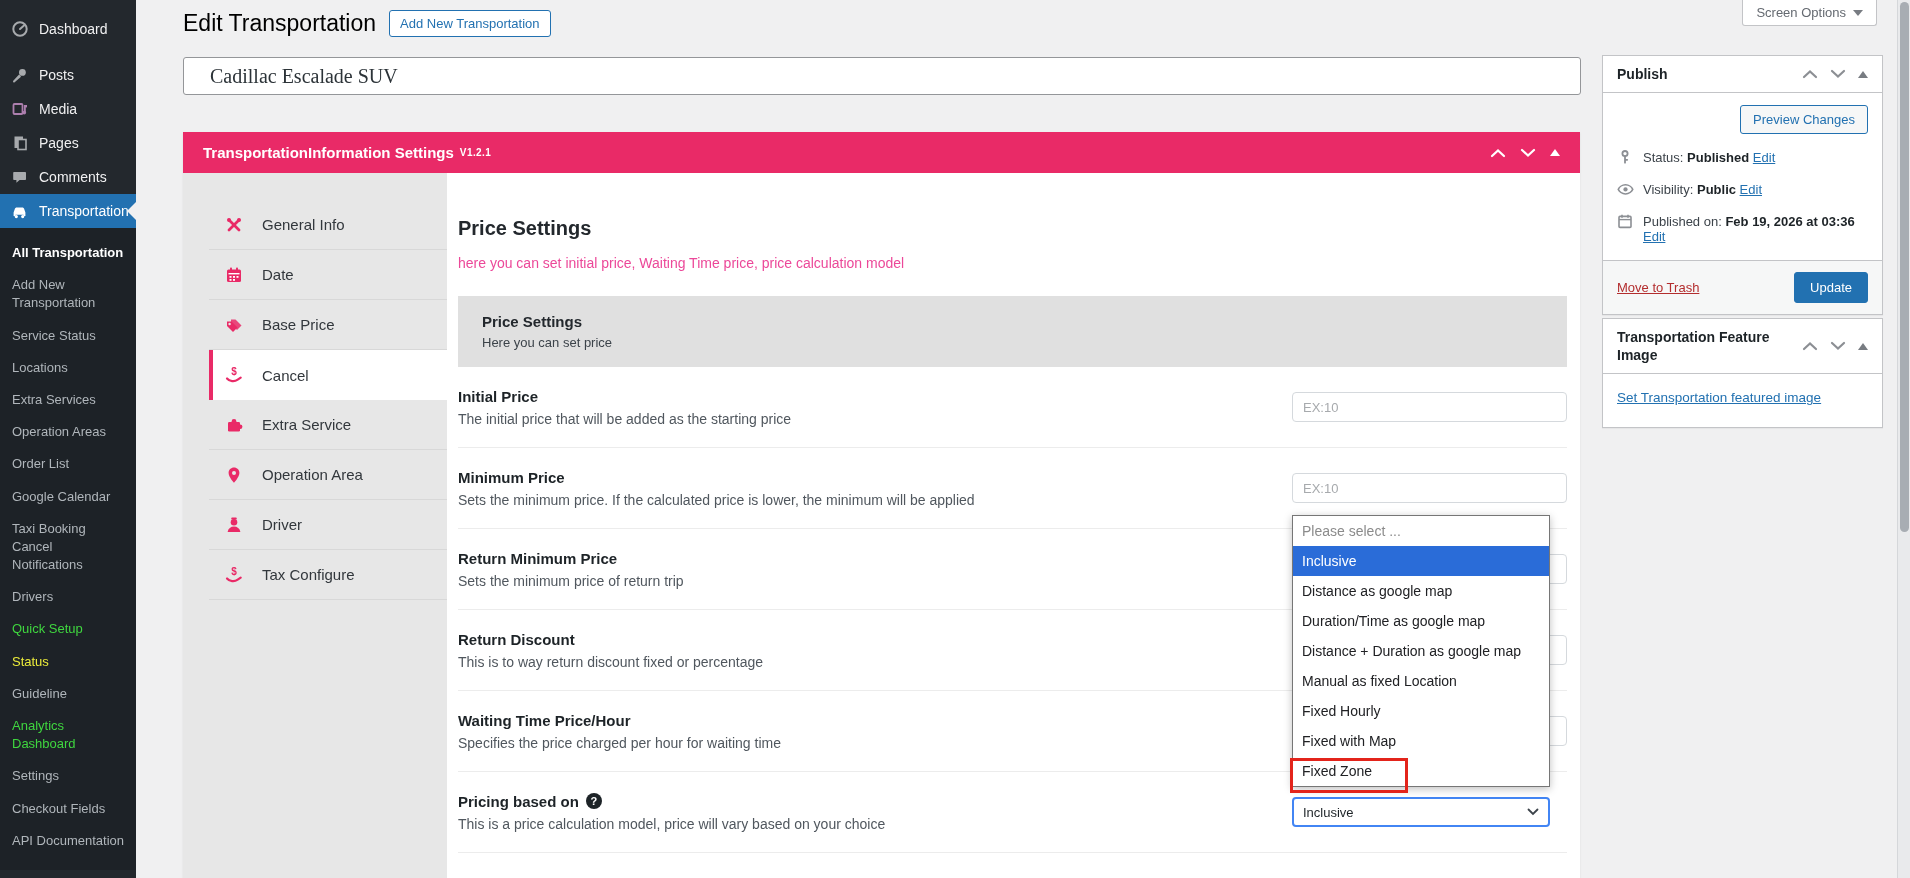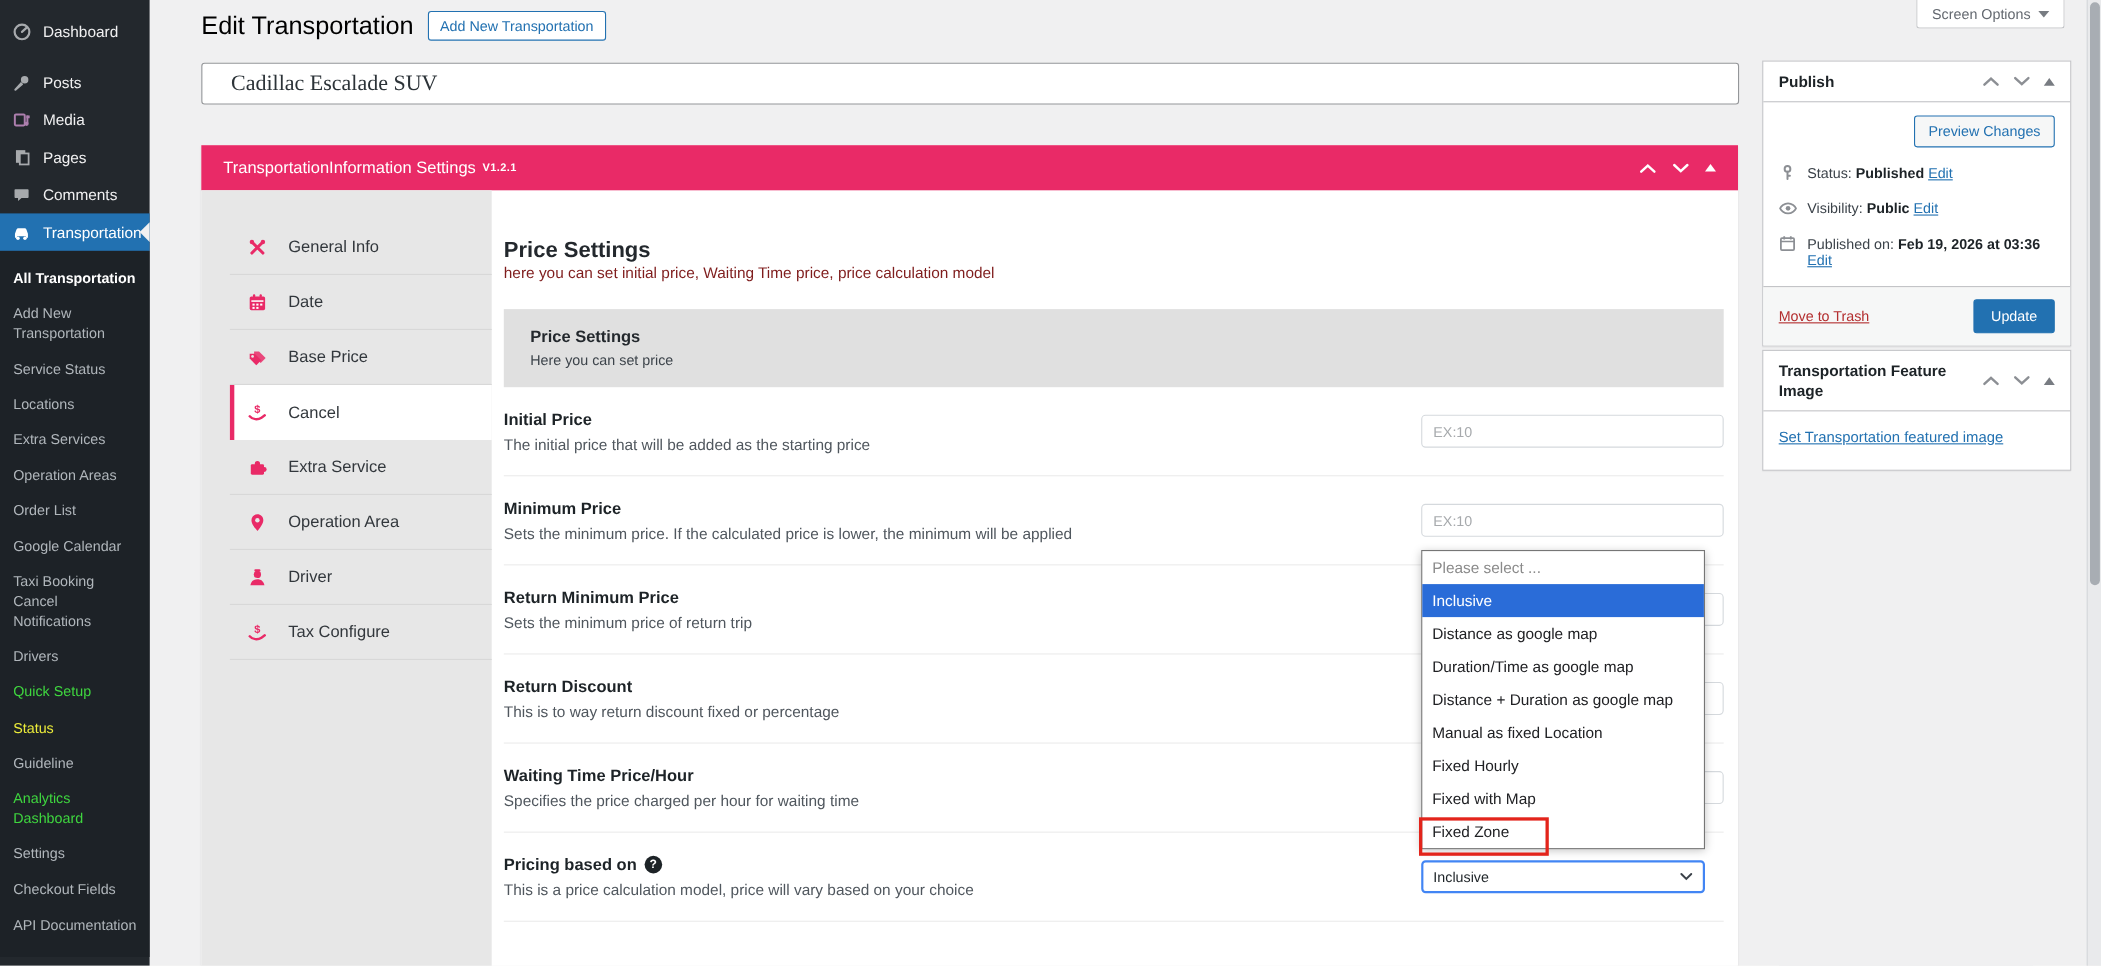--- a/index.html
+++ b/index.html
@@ -28,37 +28,37 @@
   .screen-options { position:absolute; right:33px; top:0; background:#fff; border:1px solid #c3c4c7; border-top:none;
       border-radius:0 0 3px 3px; padding:5px 13px; font-size:13px; color:#646970; display:flex; align-items:center; gap:7px; cursor:pointer; z-index:3; }
   .tri-down { width:0; height:0; border-left:5px solid transparent; border-right:5px solid transparent; border-top:6px solid #787c82; }
 
   .title-input { position:absolute; left:183px; top:57px; width:1398px; height:38px; border:1px solid #949699; border-radius:3px;
       background:#fff; font-size:20px; padding:0 26px; color:#2c3338; font-family:Liberation Serif, serif; z-index:3; }
 
   
   .panel { position:absolute; left:183px; top:132px; width:1397px; height:760px; background:#fff; box-shadow:0 1px 2px rgba(0,0,0,.08); z-index:2; }
   .panel-head { height:41px; background:#e92a67; color:#fff; display:flex; align-items:center; padding:0 20px; }
-  .panel-title { font-size:15px; font-weight:normal; }
+  .panel-title { font-size:15px; font-weight:bold; }
   .panel-version { font-size:10px; margin-left:6px; font-weight:bold; letter-spacing:.4px; }
   .panel-head .head-ctrls { margin-left:auto; display:flex; align-items:center; gap:14px; }
   .chev { width:16px; height:10px; display:block; cursor:pointer; }
   .tri-up-sm { width:0; height:0; border-left:5px solid transparent; border-right:5px solid transparent; border-bottom:7px solid #fff; cursor:pointer; }
 
   .panel-body { display:flex; height:719px; }
   .tabcol { width:264px; background:#e7e7e7; padding-top:27px; flex:none; }
   .tab { height:50px; margin-left:26px; display:flex; align-items:center; gap:17px; padding-left:14px;
       border-bottom:1px solid #d8d8d8; font-size:15px; color:#32373c; cursor:pointer; }
   .tab:last-child { border-bottom:1px solid #d8d8d8; }
   .tab .ticon { width:22px; height:22px; flex:none; display:flex; align-items:center; justify-content:center; }
   .tab.active { background:#fff; border-left:4px solid #e92a67; padding-left:10px; border-bottom:none; }
 
   .maincol { flex:1; padding:44px 13px 0 11px; }
   .sec-heading { font-size:20px; font-weight:bold; color:#23282d; }
-  .sec-sub { font-size:14px; color:#7f1d1d; }
+  .sec-sub { font-size:14px; color:#ec4899; margin-top:15px; }
   .band { background:#e0e0e0; padding:17px 24px; margin-top:25px; }
   .band-title { font-size:15px; font-weight:bold; color:#23282d; }
   .band-desc { font-size:13px; color:#3c434a; margin-top:5px; }
 
   .row { display:flex; align-items:center; justify-content:space-between; min-height:81px; border-bottom:1px solid #ececec; }
   .row-left { padding-right:30px; }
   .row-title { font-size:15px; font-weight:bold; color:#1d2327; display:flex; align-items:center; gap:7px; }
   .row-desc { font-size:14px; color:#50575e; margin-top:6px; }
   .row-ctrl { width:275px; flex:none; position:relative; }
   .ex-input { width:275px; height:30px; border:1px solid #d5d9dd; border-radius:4px; padding:0 10px; font-size:13px;

